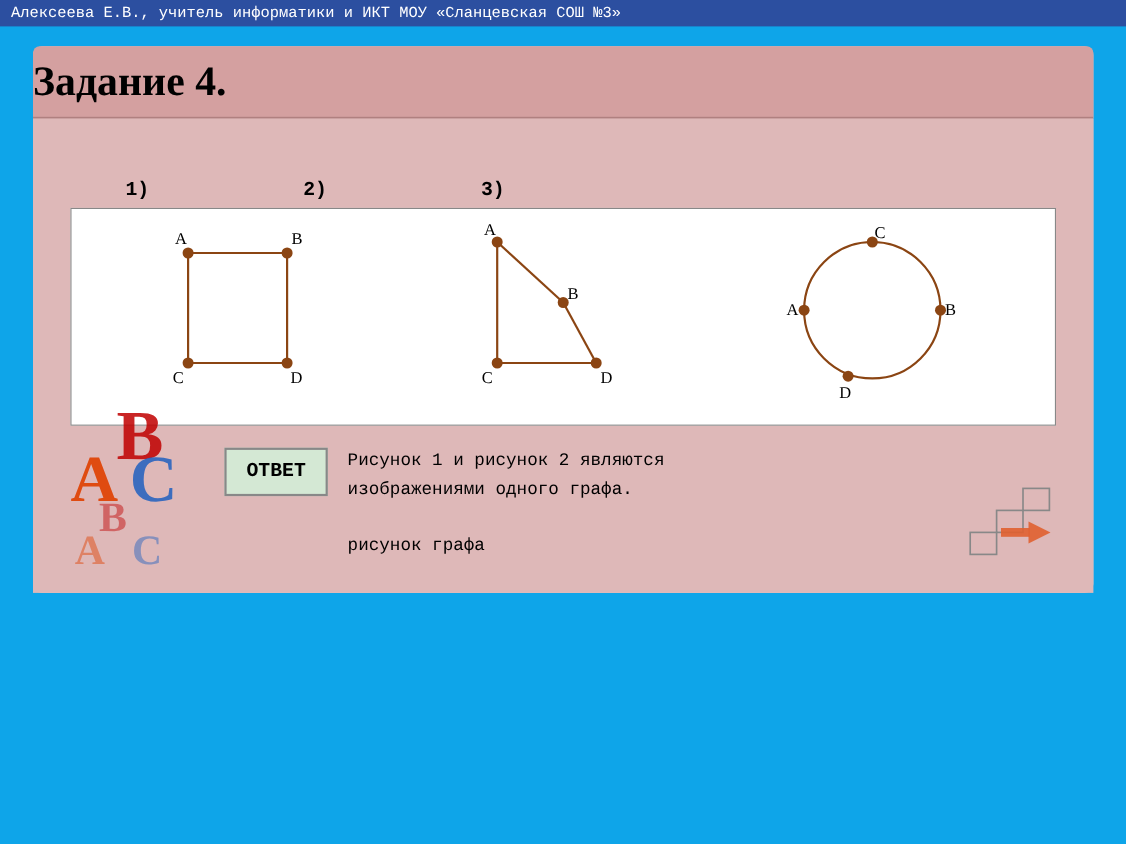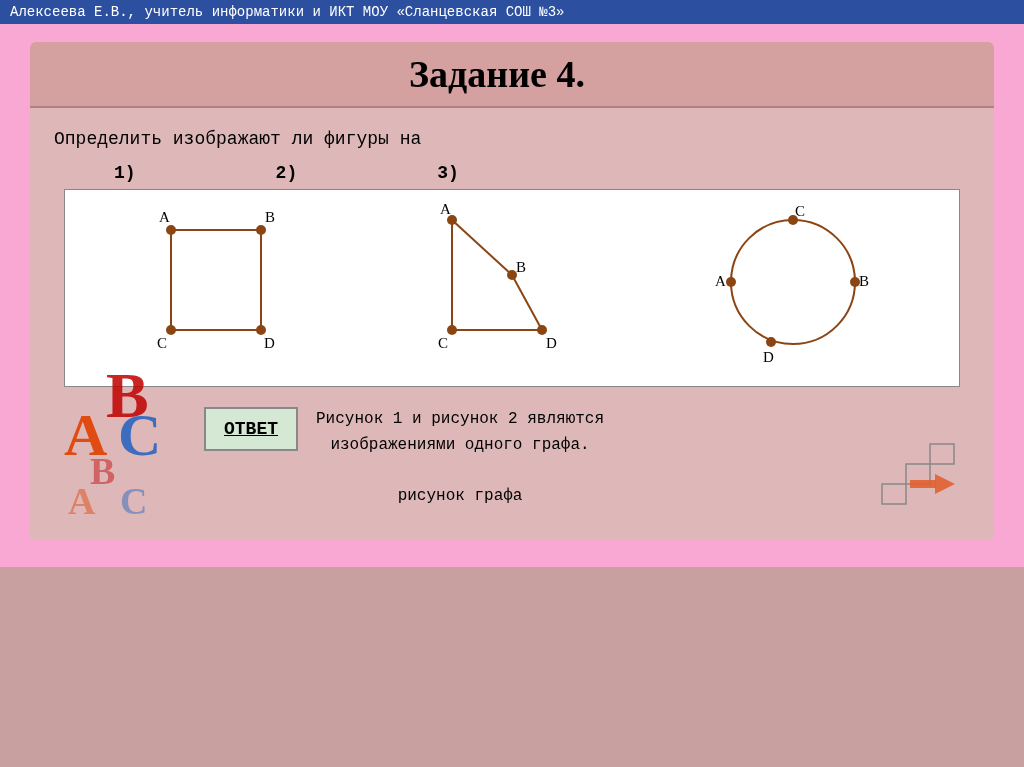--- a/index.html
+++ b/index.html
@@ -29,21 +29,21 @@
       border-radius: 8px;
       padding: 0;
       position: relative;
     }
 
     
     #title-box {
       background: #d4a0a0;
       border-radius: 6px 6px 0 0;
       padding: 10px 30px 10px 0;
-      text-align: center;
+      text-align: left;
       border-bottom: 2px solid #b08080;
     }
 
     #title-text {
       font-size: 38px;
       font-weight: bold;
       font-family: 'Times New Roman', Times, serif;
       color: #000;
     }
 
@@ -121,31 +121,29 @@
       padding: 10px 18px;
       font-size: 18px;
       font-family: 'Courier New', Courier, monospace;
       font-weight: bold;
       color: #000;
       cursor: pointer;
       white-space: nowrap;
       margin-left: 130px;
       height: fit-content;
       margin-top: 4px;
-      text-decoration: underline;
     }
 
     
     #answer-text-box {
       font-size: 16px;
       font-family: 'Courier New', Courier, monospace;
       color: #000;
       line-height: 1.6;
       padding: 4px 8px;
-      text-align: center;
     }
 
     
     #stair-decoration {
       position: absolute;
       right: 10px;
       bottom: 10px;
     }
 
     
@@ -177,42 +175,42 @@
       position: absolute;
       font-size: 38px;
       font-family: 'Times New Roman', Times, serif;
       font-weight: bold;
       opacity: 0.45;
     }
 
     #outer-wrapper {
       position: relative;
       width: 1024px;
-      height: 567px;
-      background: #f9a8d4;
+      height: 767px;
+      background: #0ea5e9;
     }
   </style>
 </head>
 <body>
 
 <div id="outer-wrapper">
 
   <div id="header-bar">
     <span>Алексеева Е.В., учитель информатики и ИКТ МОУ «Сланцевская СОШ №3»</span>
   </div>
 
   <div id="main-content">
 
     <div id="title-box">
       <span id="title-text">Задание 4.</span>
     </div>
 
     <div id="question-box">
       <div id="question-text">
-        <span>Определить  изображают  ли  фигуры  на</span><br>
+        <br>
       </div>
 
       <div id="numbers-row">
         <span>1)</span>
         <span>2)</span>
         <span>3)</span>
       </div>
 
       <div id="diagrams-container">
 

